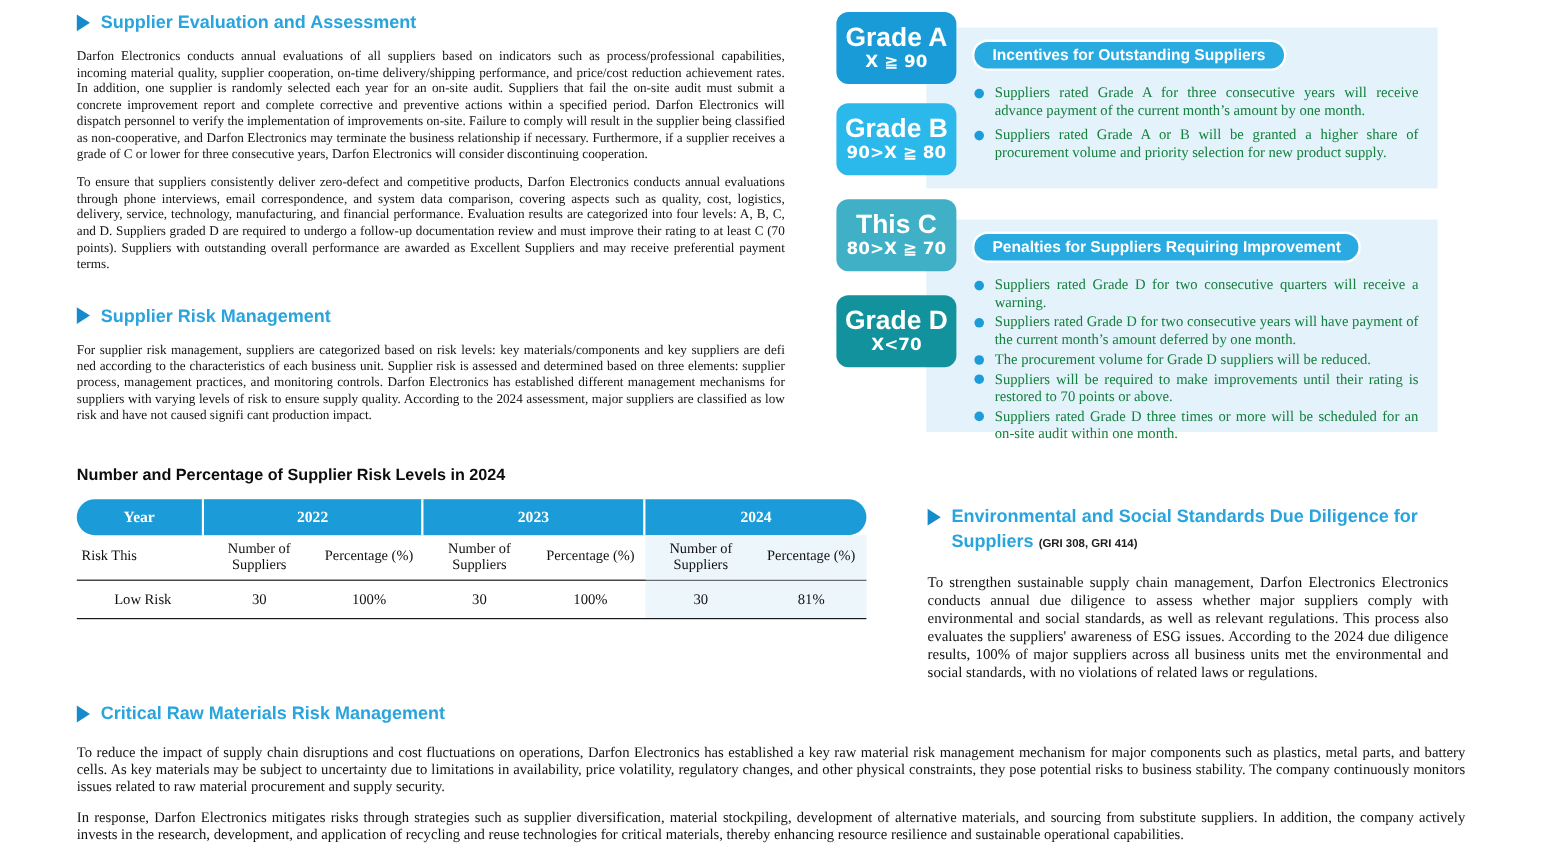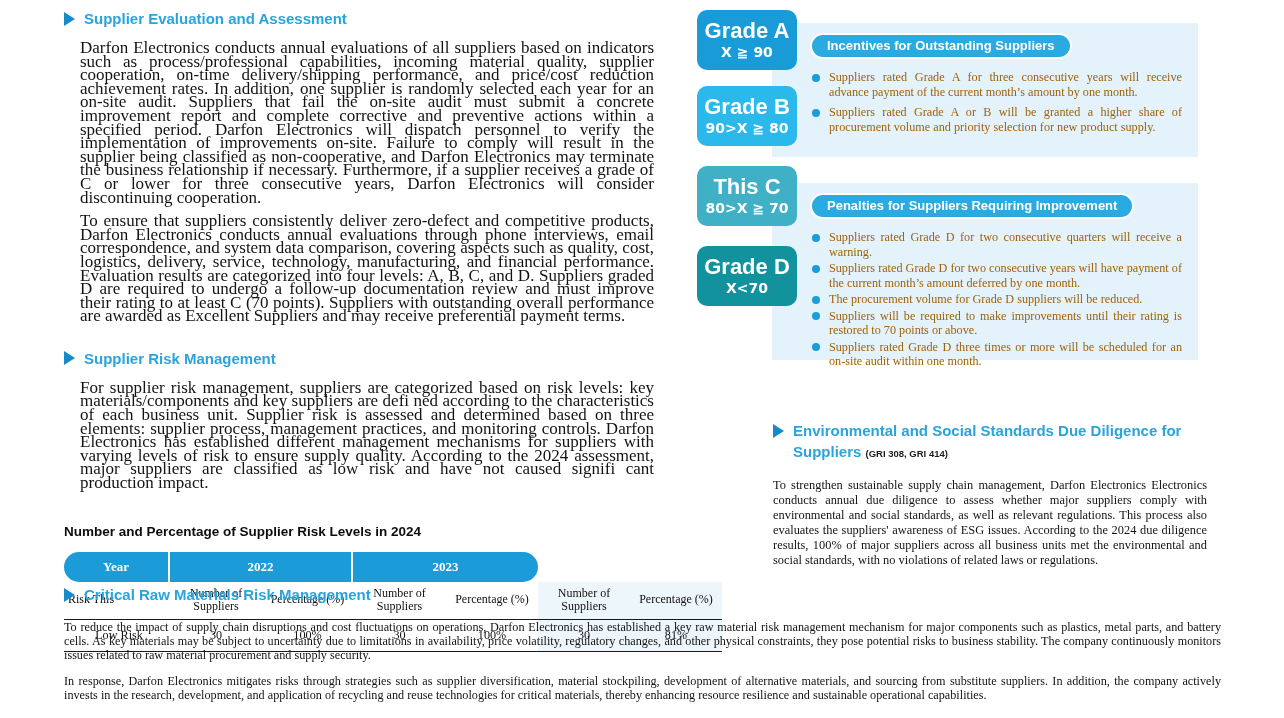--- a/index.html
+++ b/index.html
@@ -4,21 +4,21 @@
 <style>
   html,body{margin:0;padding:0;background:#fff;}
   .page{position:relative;width:1284px;height:718px;background:#ffffff;overflow:hidden;
         font-family:"Liberation Serif", serif;color:#111;}
   
   .sec-heading{display:flex;align-items:center;gap:9px;font-family:"Liberation Sans",sans-serif;
                font-weight:bold;font-size:15px;color:#2aa4dd;}
   .arrow{width:0;height:0;border-left:11px solid #168bcb;border-top:7px solid transparent;
          border-bottom:7px solid transparent;flex:0 0 auto;}
   
-  .body{font-size:17px;line-height:13.6px;text-align:justify;margin:0 0 10px 16px;color:#131313;}
+  .body{font-size:11px;line-height:13.6px;text-align:justify;margin:0 0 10px 0;color:#131313;}
   
   .left-col{position:absolute;left:64px;top:10px;width:590px;}
   .left-col .sec-heading{margin-bottom:14px;}
   .left-col .sec-heading.second{margin-top:27px;align-items:center;}
   .table-title{font-family:"Liberation Sans",sans-serif;font-weight:bold;font-size:13.5px;
                color:#0d0d0d;margin:34px 0 13px 0;}
   
   .risk-table{width:658px;}
   .thead{display:grid;grid-template-columns:106px 183px 185px 184px;height:30px;}
   .th{background:#1b9cd8;color:#fff;font-weight:bold;font-size:13px;display:flex;
@@ -40,21 +40,21 @@
   .badge .g-label{font-size:22px;font-weight:bold;line-height:24px;}
   .badge .g-range{font-family:"DejaVu Sans","Liberation Sans",sans-serif;font-size:14px;
                   line-height:18px;font-weight:bold;}
   
   .panel{position:absolute;left:772px;width:426px;background:#e3f2fb;box-sizing:border-box;}
   .pill{display:inline-block;margin:10px 0 0 38px;padding:3px 15px 4px 15px;background:#29abe2;
         border:2px solid #fff;border-radius:14px;color:#fff;font-family:"Liberation Sans",sans-serif;
         font-weight:bold;font-size:13px;}
   .blist{list-style:none;margin:11px 0 0 0;padding:0 16px 0 40px;}
   .blist li{position:relative;font-size:12.2px;line-height:14.5px;text-align:justify;
-            padding-left:17px;margin-bottom:6px;color:#a16207;}
+            padding-left:17px;margin-bottom:6px;color:#15803d;}
   .blist.tight li{margin-bottom:2px;}
   .blist li::before{content:"";position:absolute;left:0;top:3.5px;width:8px;height:8px;
                     border-radius:50%;background:#1c9cd8;}
   
   .env{position:absolute;left:773px;top:420px;width:434px;}
   .env .sec-heading{align-items:flex-start;}
   .env .arrow{margin-top:4px;}
   .env .heading-wrap{width:404px;line-height:21px;}
   .env .gri{font-size:9.5px;font-weight:bold;color:#1c1c1c;font-family:"Liberation Sans",sans-serif;}
   .env p{margin:14px 0 0 0;font-size:12.4px;line-height:14.9px;text-align:justify;color:#131313;}
@@ -82,20 +82,21 @@
     </div>
     <p class="body">For supplier risk management, suppliers are categorized based on risk levels: key materials/components and key suppliers are defi ned according to the characteristics of each business unit. Supplier risk is assessed and determined based on three elements: supplier process, management practices, and monitoring controls. Darfon Electronics has established different management mechanisms for suppliers with varying levels of risk to ensure supply quality. According to the 2024 assessment, major suppliers are classified as low risk and have not caused signifi cant production impact.</p>
 
     <div class="table-title">Number and Percentage of Supplier Risk Levels in 2024</div>
 
     <div class="risk-table">
       <div class="thead">
         <div class="th">Year</div>
         <div class="th">2022</div>
         <div class="th">2023</div>
+        <div class="th">2024</div>
       </div>
       <div class="subhead">
         <div class="sh sh-risk">Risk This</div>
         <div class="sh">Number of Suppliers</div>
         <div class="sh">Percentage (%)</div>
         <div class="sh">Number of Suppliers</div>
         <div class="sh">Percentage (%)</div>
         <div class="sh tint">Number of Suppliers</div>
         <div class="sh tint">Percentage (%)</div>
       </div>

